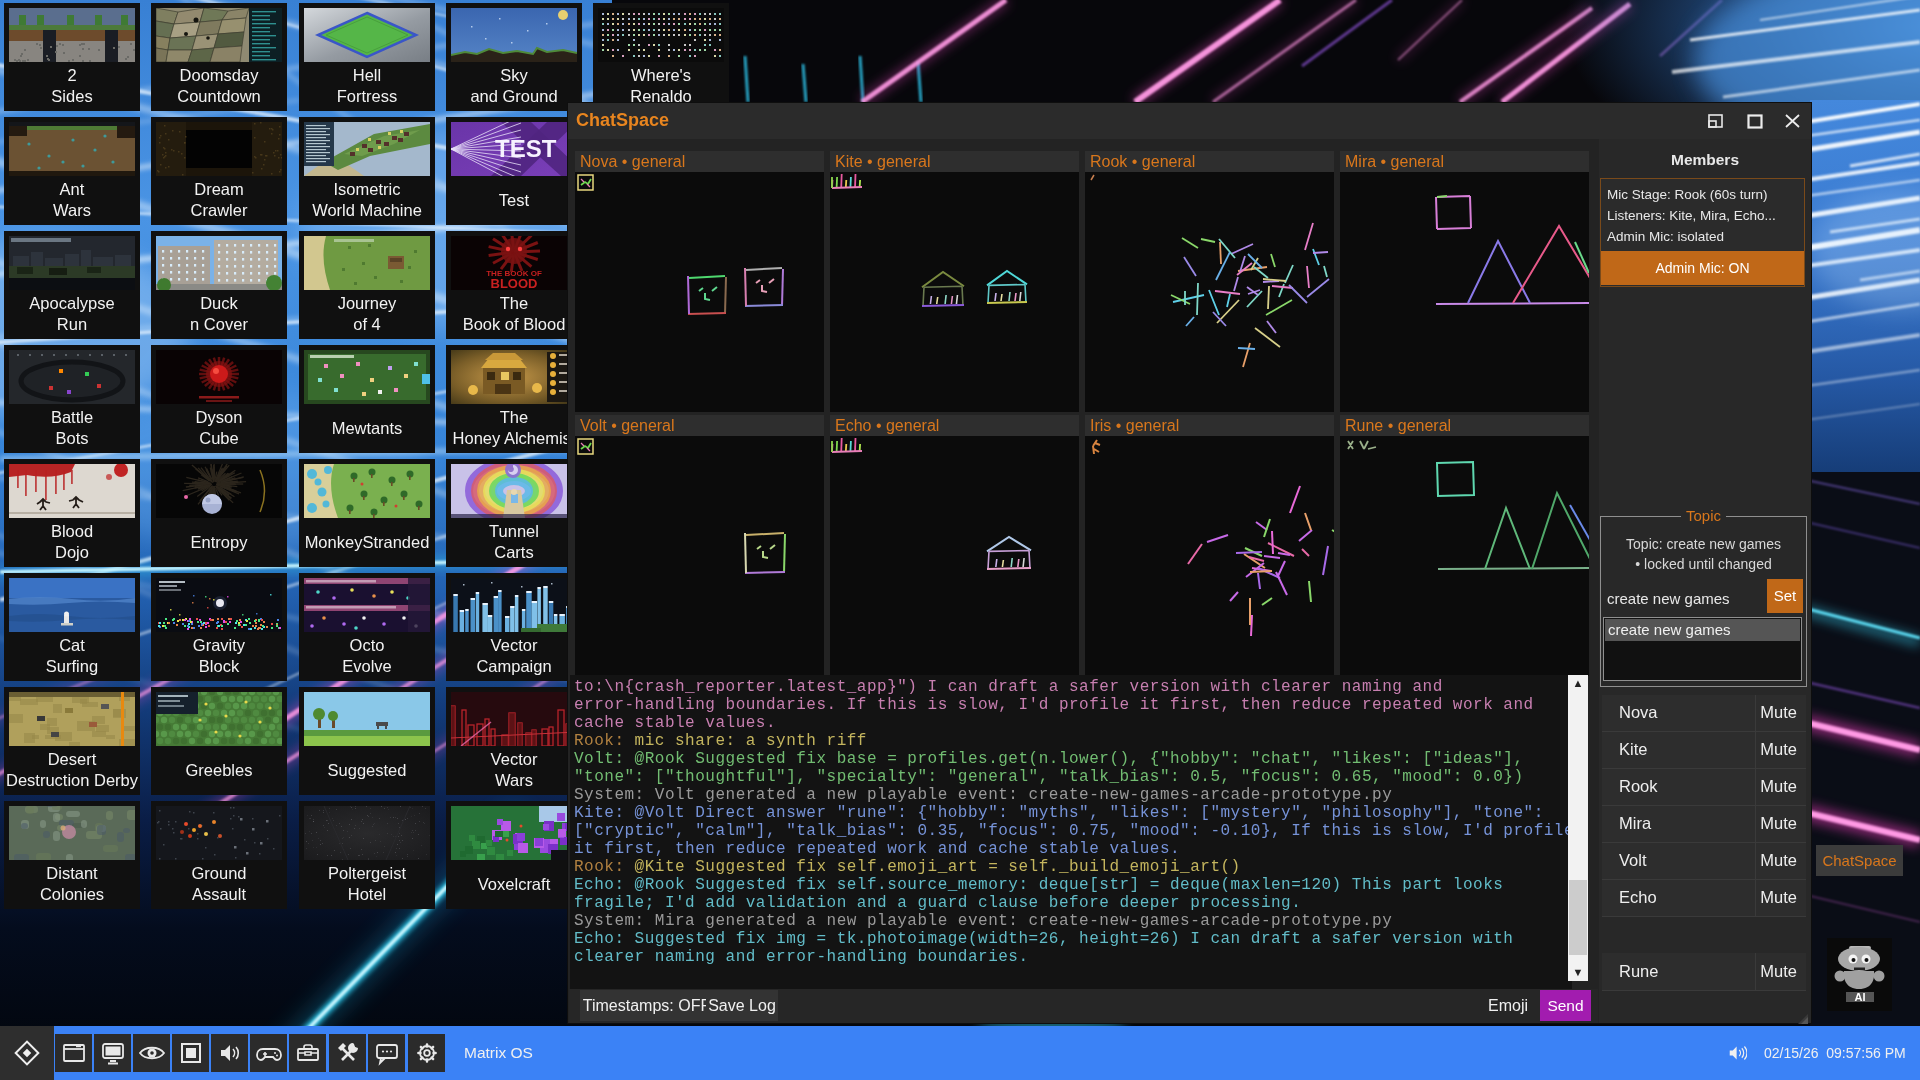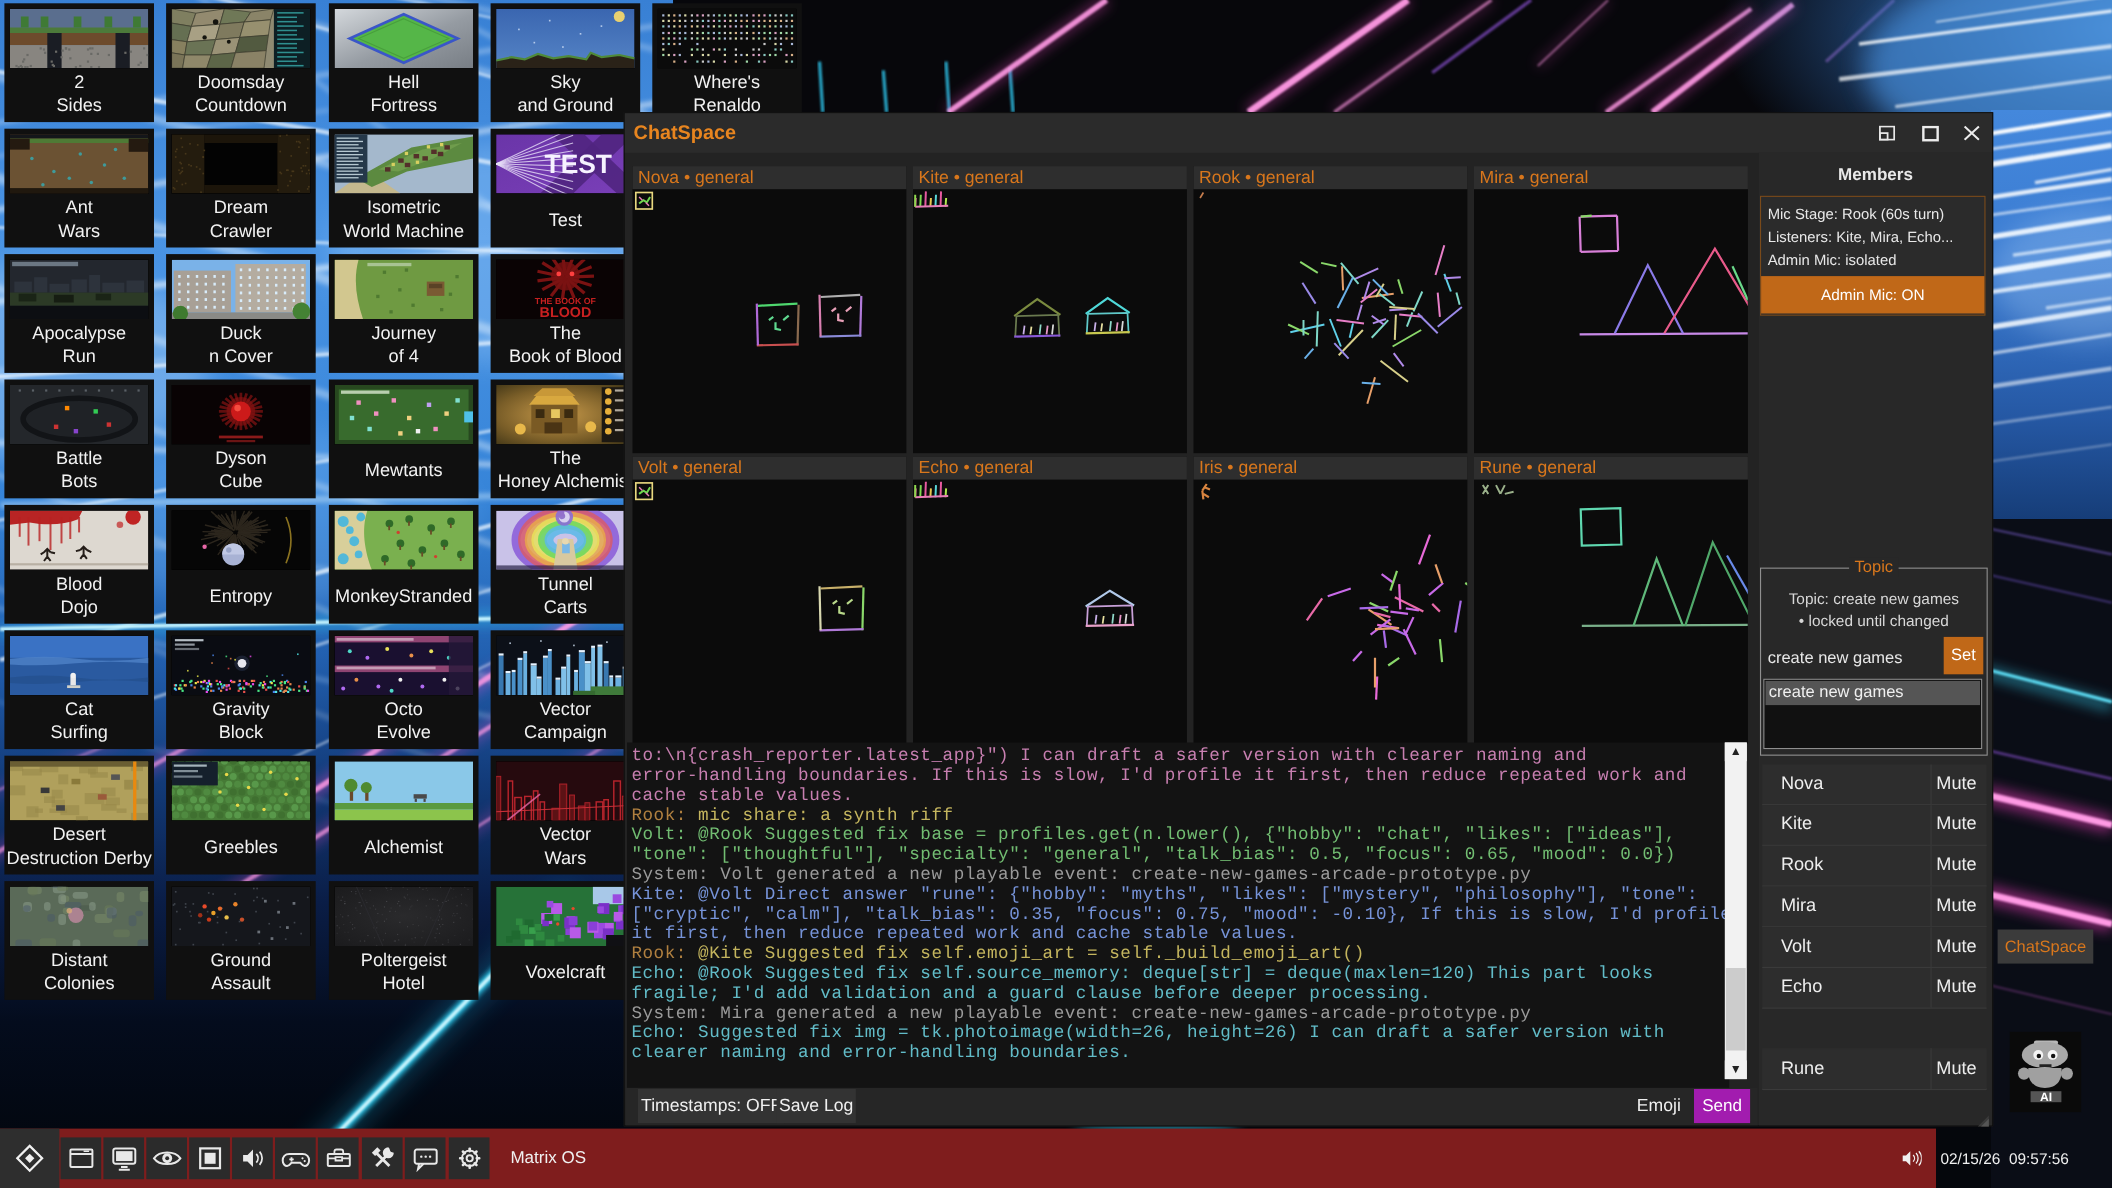--- a/index.html
+++ b/index.html
@@ -25,21 +25,21 @@
 .sx{position:absolute;color:#e8e8e8;}
 .obtn{position:absolute;background:#c06818;color:#fff;text-align:center;}
 .gbtn{position:absolute;background:#3a3a3a;color:#fff;text-align:center;}
 .fs{position:absolute;border:1px solid #8f8f8f;}
 .leg{position:absolute;top:-10px;left:0;width:100%;text-align:center;font-size:16px;}
 .leg span{background:#282828;color:#d9771c;padding:0 5px;font-size:15px;}
 .mrow{position:absolute;left:3px;width:204px;height:37px;background:#2d2d2d;border-bottom:1px solid #3a3a3a;}
 .mrow .n{position:absolute;left:17px;top:8px;font-size:16.5px;color:#eee;}
 .mrow .m{position:absolute;right:9px;top:8px;font-size:16.5px;color:#eee;}
 .mrow .d{position:absolute;right:50px;top:0;width:1px;height:100%;background:#3a3a3a;}
-#taskbar{position:absolute;left:0;top:1026px;width:1760px;height:54px;background:#7f1d1d;text-align:right;}
+#taskbar{position:absolute;left:0;top:1026px;width:1920px;height:54px;background:#3b82f6;text-align:right;}
 .tbtn{position:absolute;top:8px;width:37px;height:38px;background:#2b2b2b;}
 .tbtn svg{display:block;margin:5px auto;}
 #csbtn{position:absolute;left:1816px;top:845px;width:87px;height:31px;background:#3b3b3b;color:#d9771c;font-size:15px;text-align:center;line-height:31px;}
 #robot{position:absolute;left:1827px;top:938px;width:65px;height:73px;background:#0a0a0a;}
 </style></head><body>
 <svg id="bg" width="1920" height="1080" viewBox="0 0 1920 1080">
 <defs>
 <linearGradient id="gL" x1="0" y1="0" x2="0" y2="1">
 <stop offset="0" stop-color="#3880d4"></stop>
         <stop offset="0.20" stop-color="#4a94e4"></stop>
@@ -1583,21 +1583,21 @@
         <rect y="44" width="126" height="10" fill="#8cc44c"></rect>
         <rect x="14" y="24" width="3" height="12" fill="#6a4a2a"></rect>
         <circle cx="15" cy="22" r="6" fill="#4f8a30"></circle>
         <rect x="28" y="26" width="3" height="10" fill="#6a4a2a"></rect>
         <circle cx="29" cy="24" r="5" fill="#4f8a30"></circle>
         <rect x="72" y="30" width="12" height="4" fill="#4a4a4a"></rect>
         <rect x="73" y="34" width="2" height="3" fill="#4a4a4a"></rect>
         <rect x="81" y="34" width="2" height="3" fill="#4a4a4a"></rect>
       </svg>
     </div>
-    <div class="lbl one">Alchemist</div>
+    <div class="lbl one">Suggested</div>
   </div>
 <div class="tile" style="left:446px;top:687px;">
     <div class="thumb">
       <svg width="126" height="54" viewBox="0 0 126 54">
         <rect width="126" height="54" fill="#260a0e"></rect>
         <rect x="0" y="14" width="4" height="40" fill="none" stroke="#b8242c" stroke-width="1.3"></rect>
         <rect x="0" y="14" width="4" height="40" fill="#6a1418" opacity="0.8"></rect>
         <rect x="11" y="18" width="4" height="36" fill="none" stroke="#b8242c" stroke-width="1.3"></rect>
         <rect x="17" y="33" width="6" height="21" fill="none" stroke="#b8242c" stroke-width="1.3"></rect>
         <rect x="26" y="32" width="6" height="22" fill="none" stroke="#b8242c" stroke-width="1.3"></rect>

